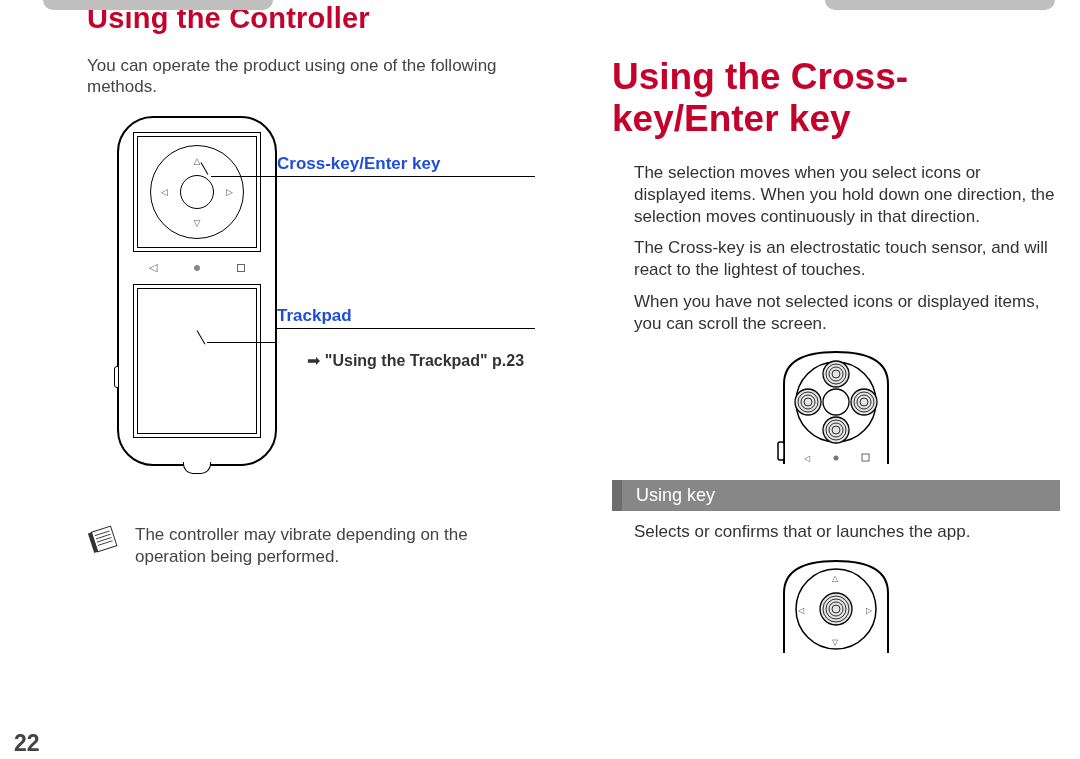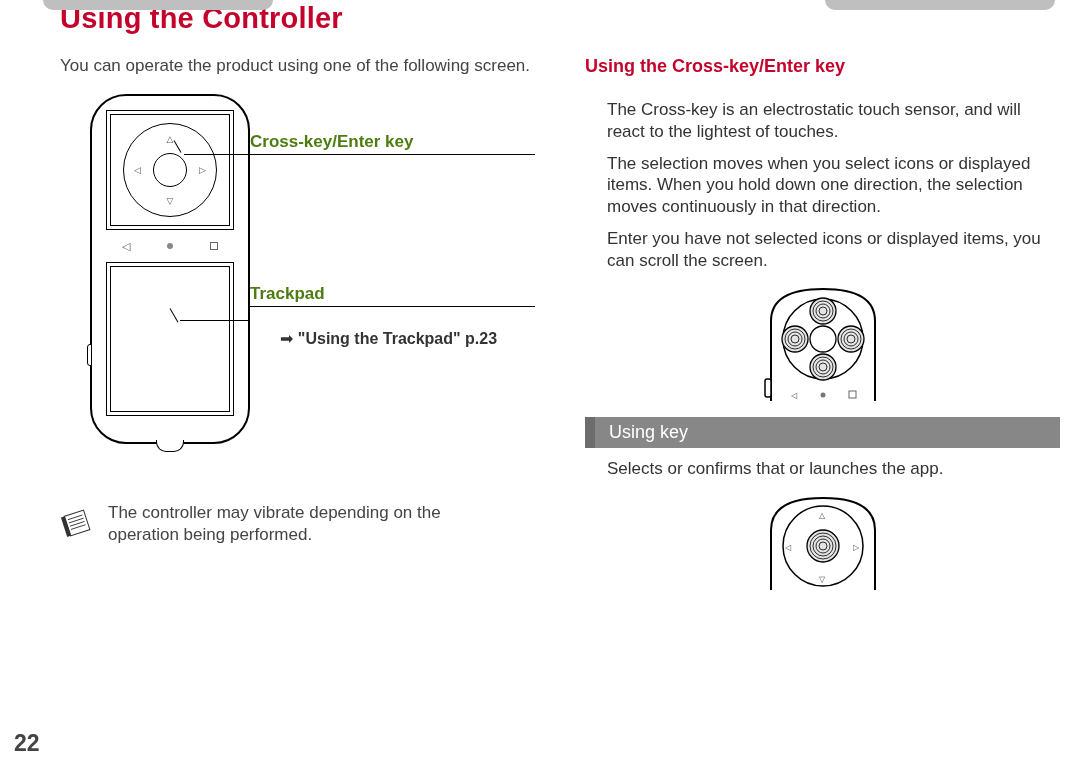--- a/index.html
+++ b/index.html
@@ -23,21 +23,21 @@
     border-bottom-right-radius: 10px;
   }
   .tab-nub.left  { left: 43px;  width: 230px; }
   .tab-nub.right { left: 825px; width: 230px; }
 
   .columns {
     display: flex;
     gap: 50px;
     padding: 0 20px 0 60px;
   }
-  .col { flex: 1 1 0; min-width: 0; }
+  .col { flex: 1 1 0; min-width: 0; margin-left: 27px; }
 
   h1.page-title {
     color: #c3032b;
     font-weight: 700;
     font-size: 29px;
     margin: 2px 0 20px 0;
     letter-spacing: 0.2px;
   }
   .intro {
     font-size: 17px;
@@ -158,21 +158,21 @@
   }
 
   .callouts {
     flex: 1;
     position: relative;
     height: 350px;
   }
   .callout-label {
     font-weight: 700;
     font-size: 17px;
-    color: #4d7c0f;
+    color: #1d4ed8;
   }
   .callout-line {
     position: absolute;
     left: -30px;
     right: 0;
     border-bottom: 1.5px solid #000;
   }
   .cl1 { top: 60px; }
   .cl1 .callout-label { position: absolute; top: -22px; left:0; }
   .leader1 {
@@ -215,38 +215,38 @@
     left: -110px;
     width: 16px;
     border-top: 1.2px solid #000;
     transform: rotate(60deg);
     transform-origin: left center;
   }
 
   
   .note {
     display: flex;
-    align-items: center;
+    align-items: flex-start;
     gap: 14px;
     margin-top: 56px;
     padding-right: 40px;
   }
   .note svg { flex: 0 0 auto; }
   .note-text {
     font-size: 17px;
     color: #444;
     line-height: 1.3;
     margin-top: 2px;
   }
 
   
   h2.section-title {
     color: #c3032b;
     font-weight: 700;
-    font-size: 18px;
+    font-size: 37px;
     margin-top: 56px;
     margin-bottom: 22px;
   }
   .sub-header {
     background: #878787;
     color: #fff;
     font-size: 18px;
     padding: 5px 14px;
     border-left: 10px solid #6d6d6d;
     margin-bottom: 10px;
@@ -278,21 +278,21 @@
 </head>
 <body>
 
 <div class="tab-nub left"></div>
 <div class="tab-nub right"></div>
 
 <div class="columns">
 
   <div class="col">
     <h1 class="page-title">Using the Controller</h1>
-    <p class="intro">You can operate the product using one of the following screen.</p>
+    <p class="intro">You can operate the product using one of the following methods.</p>
 
     <div class="controller-block">
       <div class="controller">
         <div class="dpad-frame">
           <div class="dpad-inner"></div>
           <div class="dpad-circle">
             <span class="tri up">△</span>
             <span class="tri down">▽</span>
             <span class="tri leftt">◁</span>
             <span class="tri rightt">▷</span>
@@ -341,23 +341,23 @@
           <rect x="4" y="8" width="5" height="24" fill="#333"></rect>
         </g>
       </svg>
       <div class="note-text">The controller may vibrate depending on the operation being performed.</div>
     </div>
   </div>
 
   <div class="col">
     <h2 class="section-title">Using the Cross-key/Enter key</h2>
 
+    <p class="body-text">The selection moves when you select icons or displayed items. When you hold down one direction, the selection moves continuously in that direction.</p>
     <p class="body-text">The Cross-key is an electrostatic touch sensor, and will react to the lightest of touches.</p>
-    <p class="body-text">The selection moves when you select icons or displayed items. When you hold down one direction, the selection moves continuously in that direction.</p>
-    <p class="body-text">Enter you have not selected icons or displayed items, you can scroll the screen.</p>
+    <p class="body-text">When you have not selected icons or displayed items, you can scroll the screen.</p>
 
     <div class="mini-illustration">
       <svg width="140" height="120" viewBox="0 0 140 120">
         <path d="M18 120 L18 40 Q18 8 70 8 Q122 8 122 40 L122 120" fill="none" stroke="#000" stroke-width="2"></path>
         <rect x="12" y="98" width="6" height="18" rx="2" fill="#fff" stroke="#000" stroke-width="1.5"></rect>
         <circle cx="70" cy="58" r="40" fill="none" stroke="#000" stroke-width="1.5"></circle>
 
         <circle cx="70" cy="30" r="13" fill="#e4e4e4" stroke="#000" stroke-width="1.3"></circle>
         <circle cx="70" cy="86" r="13" fill="#e4e4e4" stroke="#000" stroke-width="1.3"></circle>
         <circle cx="42" cy="58" r="13" fill="#e4e4e4" stroke="#000" stroke-width="1.3"></circle>

